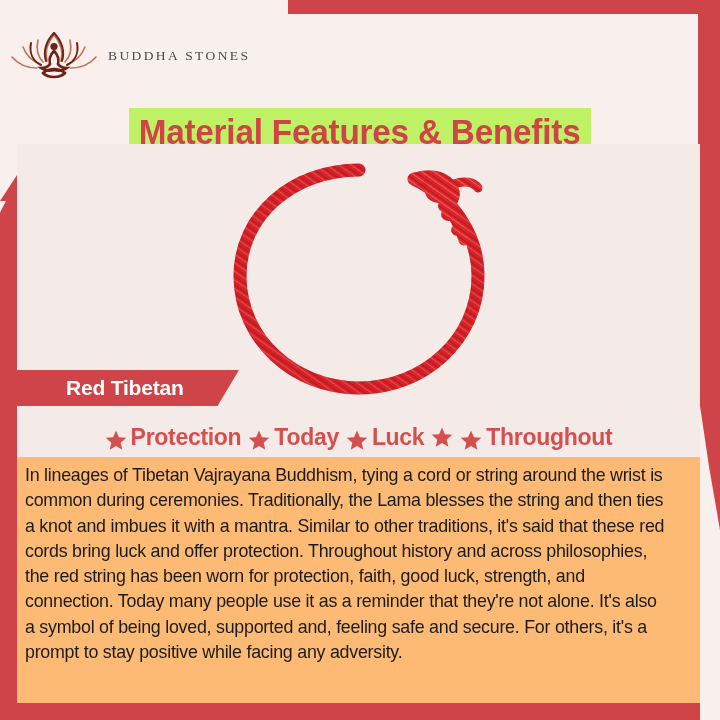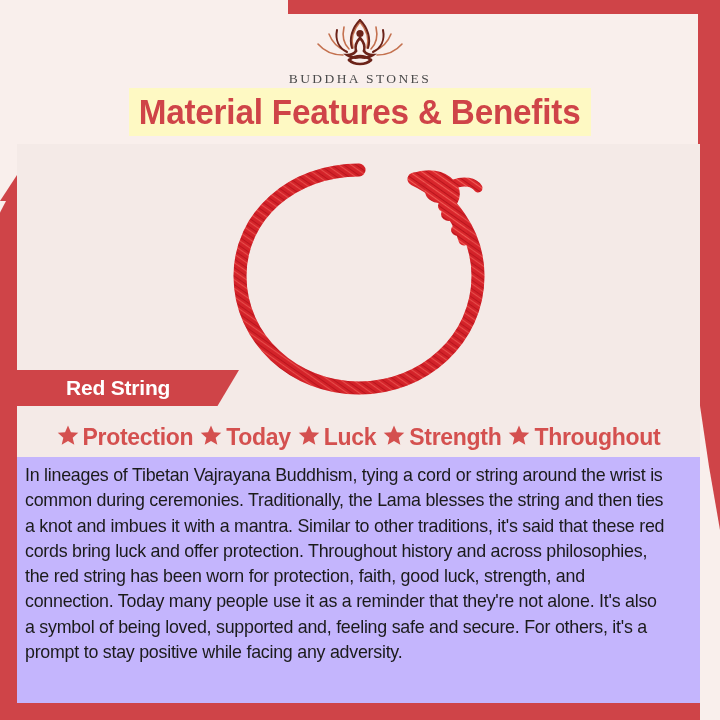--- a/index.html
+++ b/index.html
@@ -68,21 +68,21 @@
   }
 
   
   .logo-area {
     position: absolute;
     left: 0;
     top: 14px;
     width: 720px;
     height: 82px;
     display: flex;
-    flex-direction: column;
+    flex-direction: row;
     align-items: center;
     justify-content: flex-start;
   }
   .logo-mark {
     width: 108px;
     height: 56px;
     display: block;
   }
   .logo-wordmark {
     margin-top: 1px;
@@ -90,24 +90,24 @@
     font-size: 13.5px;
     letter-spacing: 2.4px;
     color: #4a4a4a;
     text-align: center;
   }
 
   
   .title-band {
     position: absolute;
     left: 129px;
-    top: 88px;
+    top: 108px;
     width: 462px;
     height: 48px;
-    background: #fef9c3;
+    background: #bef264;
     display: flex;
     align-items: center;
     justify-content: center;
   }
   .title-text {
     font-size: 35px;
     font-weight: bold;
     color: #cf4448;
     letter-spacing: -0.2px;
     transform: scaleX(0.95);
@@ -160,21 +160,21 @@
     top: 418px;
     width: 683px;
     height: 38px;
     display: flex;
     align-items: center;
     justify-content: center;
     gap: 7px;
   }
   .keyword {
     display: inline-flex;
-    align-items: flex-start;
+    align-items: flex-end;
     gap: 4px;
     color: #d4504f;
     font-size: 23px;
     font-weight: bold;
     letter-spacing: -0.3px;
     white-space: nowrap;
   }
   .star {
     display: inline-block;
     width: 22px;
@@ -182,21 +182,21 @@
     flex: 0 0 22px;
   }
 
   
   .body-panel {
     position: absolute;
     left: 17px;
     top: 457px;
     width: 683px;
     height: 246px;
-    background: #c4b5fd;
+    background: #fdba74;
     box-sizing: border-box;
     padding: 6px 24px 0 8px;
   }
   .body-text {
     margin: 0;
     color: #1b1b1b;
     font-size: 18.1px;
     line-height: 25.3px;
     letter-spacing: -0.25px;
     text-align: left;
@@ -276,21 +276,21 @@
       <path d="M186 19 C 200 14, 214 16, 222 25 C 229 33, 226 43, 216 46" fill="none" stroke="url(#braid)" stroke-width="12" stroke-linecap="round"></path>
       <path d="M216 46 C 226 54, 232 66, 236 80" fill="none" stroke="url(#braid)" stroke-width="11" stroke-linecap="round"></path>
       <ellipse cx="212" cy="31" rx="15" ry="12" fill="url(#braid)"></ellipse>
       <ellipse cx="221" cy="54" rx="8" ry="7" fill="url(#braid)"></ellipse>
       <ellipse cx="230" cy="70" rx="7" ry="6" fill="url(#braid)"></ellipse>
       <path d="M226 24 C 236 20, 246 22, 250 28" fill="none" stroke="url(#braid)" stroke-width="9" stroke-linecap="round"></path>
     </svg>
   </div>
 
   <div class="name-banner">
-    <span class="name-banner-label">Red String</span>
+    <span class="name-banner-label">Red Tibetan</span>
   </div>
 
   <div class="keywords">
     <span class="keyword">
       <svg class="star" viewBox="0 0 24 24">
           <polygon points="12,1.5 15.2,8.9 23.2,9.6 17.1,14.9 18.9,22.6 12,18.5 5.1,22.6 6.9,14.9 0.8,9.6 8.8,8.9" fill="#d4504f"></polygon>
         </svg>
       <span>Protection</span>
     </span>
     <span class="keyword">
@@ -302,21 +302,20 @@
     <span class="keyword">
       <svg class="star" viewBox="0 0 24 24">
           <polygon points="12,1.5 15.2,8.9 23.2,9.6 17.1,14.9 18.9,22.6 12,18.5 5.1,22.6 6.9,14.9 0.8,9.6 8.8,8.9" fill="#d4504f"></polygon>
         </svg>
       <span>Luck</span>
     </span>
     <span class="keyword">
       <svg class="star" viewBox="0 0 24 24">
           <polygon points="12,1.5 15.2,8.9 23.2,9.6 17.1,14.9 18.9,22.6 12,18.5 5.1,22.6 6.9,14.9 0.8,9.6 8.8,8.9" fill="#d4504f"></polygon>
         </svg>
-      <span>Strength</span>
     </span>
     <span class="keyword">
       <svg class="star" viewBox="0 0 24 24">
           <polygon points="12,1.5 15.2,8.9 23.2,9.6 17.1,14.9 18.9,22.6 12,18.5 5.1,22.6 6.9,14.9 0.8,9.6 8.8,8.9" fill="#d4504f"></polygon>
         </svg>
       <span>Throughout</span>
     </span>
   </div>
 
   <div class="body-panel">

